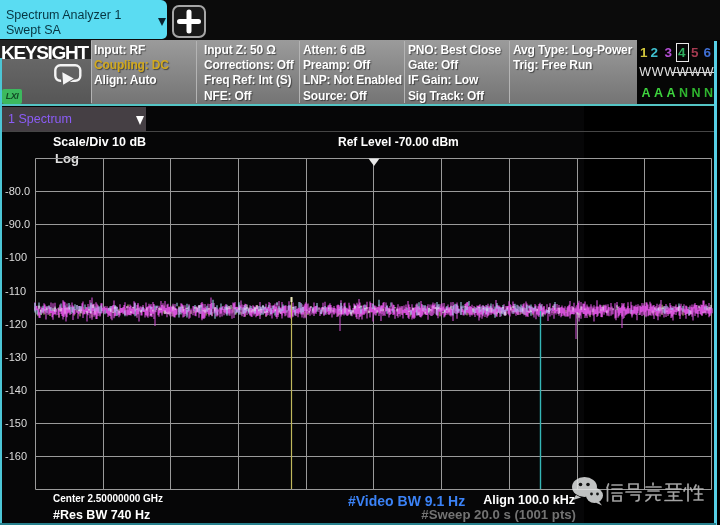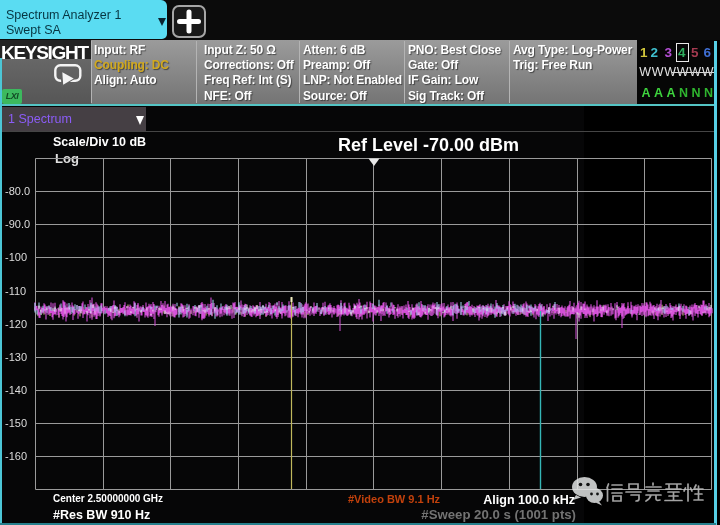--- a/index.html
+++ b/index.html
@@ -87,21 +87,21 @@
 
   <div class="abs" style="left:0;top:107px;width:146px;height:24px;background:#453f44;"></div>
   <div class="abs" style="left:8px;top:112px;color:#8b5cf6;font-size:12.5px;">1 Spectrum</div>
   <div class="abs" style="left:136px;top:116px;width:0;height:0;
        border-left:4px solid transparent;border-right:4px solid transparent;
        border-top:9px solid #fff;"></div>
 
   <div class="abs" style="left:0;top:131px;width:716px;height:1px;background:#454545;"></div>
 
   <div class="abs b" style="left:5px;top:135px;color:#fff;font-size:12.5px;">Scale/Div 10 dB</div>
-  <div class="abs b" style="left:290px;top:135px;color:#fff;font-size:18px;">Ref Level -70.00 dBm</div>
+  <div class="abs b" style="left:290px;top:135px;color:#fff;font-size:12px;">Ref Level -70.00 dBm</div>
   <div class="abs b" style="left:7px;top:151px;color:#e0e0e0;font-size:13px;">Log</div>
 
   <svg class="abs" style="left:0;top:0;" width="720" height="525">
     <g stroke="#9a9a9a" stroke-width="1">
 <line x1="35.5" y1="158.5" x2="35.5" y2="489.5"></line>
 <line x1="103.5" y1="158.5" x2="103.5" y2="489.5"></line>
 <line x1="170.5" y1="158.5" x2="170.5" y2="489.5"></line>
 <line x1="238.5" y1="158.5" x2="238.5" y2="489.5"></line>
 <line x1="306.5" y1="158.5" x2="306.5" y2="489.5"></line>
 <line x1="373.5" y1="158.5" x2="373.5" y2="489.5"></line>
@@ -137,23 +137,23 @@
     <path d="M35 302.9V312.6M37 309.8V314.6M39 302.4V307.8M41 309.5V314.7M43 305.7V312.4M47 306.2V313.0M49 305.4V309.1M51 307.2V311.1M55 308.1V311.7M61 303.6V307.7M65 305.5V309.5M69 303.1V310.3M71 306.8V314.1M73 307.3V313.0M75 304.3V310.3M77 305.0V309.7M79 306.1V311.4M81 306.0V309.8M85 304.4V309.1M89 306.6V309.1M91 302.8V313.0M95 306.5V310.9M97 307.5V311.5M99 306.3V313.6M101 305.4V313.4M105 309.9V314.2M109 307.7V310.7M111 306.1V311.5M115 305.1V312.5M117 307.1V316.0M125 310.6V316.2M135 303.3V316.2M139 308.2V311.6M141 309.6V312.1M143 307.0V310.7M151 306.7V309.3M155 305.4V311.9M157 305.5V308.1M177 302.7V306.2M179 307.3V317.6M181 306.5V314.6M187 303.8V317.5M189 305.5V311.1M195 305.0V311.5M199 305.5V312.8M201 305.1V313.7M207 305.7V311.6M211 309.2V314.9M213 299.7V308.8M215 309.5V318.8M217 305.2V314.8M221 303.5V309.7M225 307.0V310.3M227 304.8V315.7M235 307.5V314.7M237 309.3V313.0M239 302.3V314.8M241 307.2V310.5M243 307.9V313.8M245 305.6V313.2M247 307.4V311.3M249 308.9V313.5M251 305.9V309.6M255 307.3V313.5M259 306.0V312.7M261 306.4V314.9M263 304.9V314.8M265 306.6V309.4M267 309.1V312.2M269 305.0V308.2M271 308.0V314.1M273 306.0V309.1M275 309.8V315.4M277 302.3V305.2M279 306.3V311.7M281 309.0V312.4M283 304.4V311.2M287 310.3V312.6M289 304.9V310.7M291 305.0V308.0M293 307.0V309.9M295 306.3V315.4M299 302.0V307.8M301 303.1V313.5M303 307.1V312.2M313 307.0V312.7M317 303.0V311.7M321 309.4V314.2M325 306.1V314.6M329 307.2V311.0M339 309.0V311.6M341 303.1V311.6M345 306.2V314.3M351 309.7V313.7M355 305.6V308.5M361 306.1V313.8M365 304.5V311.0M373 304.1V309.0M379 299.8V305.9M381 307.4V311.1M387 305.2V313.8M391 302.6V306.5M393 308.7V312.4M407 307.7V310.0M411 310.4V315.1M417 304.5V315.3M419 302.2V309.8M423 305.0V310.7M425 305.1V310.5M429 308.0V313.5M437 302.0V314.9M439 304.3V309.0M445 309.8V312.5M447 306.1V310.3M453 305.9V315.6M455 303.7V313.2M457 304.6V313.7M459 309.0V311.4M461 302.1V315.0M463 305.5V308.6M465 308.3V314.5M467 306.6V310.0M469 301.1V305.8M473 308.7V312.6M475 307.1V313.1M477 307.6V310.0M479 307.5V312.8M481 306.7V311.7M483 305.5V314.6M485 307.5V310.6M487 305.5V314.3M489 308.0V312.3M491 303.4V308.5M493 309.3V311.8M495 306.4V317.8M497 303.1V308.8M499 307.1V313.0M501 308.0V316.2M503 305.0V314.2M505 309.8V315.3M507 308.2V311.1M513 310.6V313.7M515 303.7V311.8M517 304.8V312.4M519 306.3V312.1M521 304.4V312.1M523 307.3V313.6M525 308.1V315.1M527 304.9V311.9M529 305.9V308.2M531 304.6V315.8M533 307.4V310.7M535 306.4V311.4M541 304.5V310.1M547 309.9V313.1M549 307.6V313.8M551 308.4V310.6M555 302.0V308.1M631 309.7V312.3M657 308.4V310.9M659 308.3V311.2M663 308.1V312.7M665 305.9V314.1M667 305.8V309.0M671 307.5V309.9M673 307.7V310.4M679 303.6V310.4M683 306.0V311.7M689 307.1V315.2M705 306.7V309.8M707 305.7V310.5" stroke="#a4d2ee" stroke-width="1.05" fill="none"></path>
     <path d="M39 305.8V309.1M41 309.7V311.7M45 309.4V310.4M47 307.7V310.1M53 308.2V310.7M55 306.6V311.5M59 307.4V310.3M61 308.1V311.3M65 308.0V314.1M67 307.9V309.7M69 307.7V309.4M79 309.6V311.0M81 309.5V313.2M87 310.9V313.7M89 309.1V310.6M91 311.4V313.4M93 304.8V308.0M95 310.8V313.8M111 308.4V312.2M113 311.8V313.0M115 306.4V308.8M119 310.4V313.4M127 306.3V308.0M131 311.1V313.2M133 307.0V308.3M137 308.3V309.8M141 309.9V312.6M147 307.8V310.6M151 313.9V315.2M153 309.7V311.5M159 308.0V310.2M161 308.5V309.9M165 310.4V314.1M167 312.2V313.9M169 311.6V314.6M171 311.9V313.7M173 305.6V310.8M175 308.4V310.0M183 306.4V311.6M187 308.0V309.1M195 307.1V308.7M197 307.5V311.8M199 305.4V307.9M203 309.8V311.4M205 309.5V312.6M209 307.9V309.8M215 307.1V310.7M227 307.2V309.7M229 306.0V309.2M231 305.1V309.2M239 307.6V309.8M241 311.6V314.7M245 308.1V309.8M247 304.6V308.8M249 307.5V311.9M251 310.2V312.5M253 309.1V311.7M255 307.1V311.2M257 305.3V309.0M259 309.2V311.2M261 308.8V312.4M263 305.9V307.7M265 311.4V312.9M267 311.3V312.6M275 309.2V311.1M279 310.7V312.8M281 312.3V313.4M291 308.4V312.4M293 306.8V308.2M307 309.5V311.0M309 311.0V312.4M311 306.1V307.7M313 308.8V311.6M319 308.2V309.5M323 307.2V311.6M329 307.7V308.8M331 307.6V311.6M333 309.8V311.8M339 313.5V314.8M341 310.1V314.2M345 307.6V312.3M349 309.9V311.7M351 312.1V315.7M353 310.1V312.5M355 305.8V309.4M359 306.5V308.1M361 305.5V307.4M365 307.9V309.4M367 307.0V309.3M369 310.9V312.9M375 307.5V310.3M377 310.3V313.3M381 309.4V311.2M383 308.7V311.2M389 309.2V311.9M395 307.0V308.5M397 309.0V311.5M409 310.8V311.9M413 307.5V310.5M419 311.8V315.2M423 308.1V310.7M425 311.7V313.7M429 307.8V312.0M431 309.1V310.8M433 306.2V308.5M435 307.2V308.9M437 307.5V310.2M439 307.4V309.5M441 307.9V310.5M443 311.7V313.1M445 310.2V312.5M447 308.8V309.8M449 308.7V312.2M451 305.8V309.6M465 306.1V307.6M473 308.0V311.7M479 306.9V308.2M483 307.9V309.3M487 308.3V311.0M491 308.3V312.5M497 311.7V314.2M501 311.4V313.4M503 307.1V308.3M505 311.8V315.9M507 307.3V308.8M511 307.2V310.0M513 305.9V308.0M523 308.3V311.5M529 311.2V312.3M531 310.3V312.0M537 308.7V311.2M543 312.5V316.7M549 307.5V311.9M553 305.7V307.2M555 308.0V309.9M559 307.7V313.7M573 306.9V311.7M577 312.1V314.4M579 312.9V317.7M581 306.4V310.1M585 308.5V310.0M593 308.9V312.1M599 311.6V312.6M601 308.8V311.2M603 305.5V310.7M607 310.4V313.4M613 308.5V310.2M617 305.2V310.2M631 312.3V313.6M639 313.6V314.7M653 310.5V312.8M655 307.5V310.1M659 307.2V311.3M661 307.6V310.5M663 306.7V308.9M667 310.7V311.9M671 311.2V312.3M675 306.4V307.6M677 308.4V309.6M679 306.6V311.2M691 310.7V314.1M699 305.8V307.9M703 311.8V313.2M705 311.4V312.7M707 307.8V310.1M709 307.0V310.6M711 304.9V309.6" stroke="#ececec" stroke-width="1" fill="none"></path>
     <path d="M42 309.1V313.6M46 310.0V319.5M48 306.3V314.7M50 309.1V313.3M56 309.1V312.1M60 304.5V308.9M64 305.5V315.4M66 306.9V315.8M68 307.9V311.1M70 309.6V315.1M74 309.6V312.5M84 309.4V313.3M92 308.2V314.1M94 311.4V315.0M96 302.2V313.5M98 308.2V316.0M100 311.7V315.5M104 307.6V313.6M112 307.3V320.3M118 310.7V314.8M122 308.9V312.8M126 310.1V315.0M128 305.9V311.2M132 308.9V311.8M134 308.5V314.6M138 304.4V312.3M140 306.5V311.1M148 307.8V315.6M150 308.6V311.9M154 310.2V313.6M162 310.7V313.6M168 310.7V313.3M170 307.5V316.2M172 309.5V316.6M174 309.0V316.4M182 308.1V313.2M184 312.6V316.9M190 310.4V317.8M196 308.7V312.6M200 311.1V314.0M202 308.3V320.3M210 308.6V312.4M216 308.7V316.3M218 308.7V311.8M220 307.4V317.2M224 308.8V312.0M230 308.9V315.7M232 309.6V313.5M234 308.6V318.0M242 304.6V316.2M250 307.9V315.4M258 311.1V315.5M260 310.2V314.2M262 310.1V312.8M268 311.9V315.1M270 303.1V312.6M274 307.2V312.3M278 309.0V316.9M282 311.2V315.6M284 307.1V313.0M286 311.4V315.6M288 309.9V317.4M290 307.8V314.3M292 311.1V317.4M306 305.8V312.7M308 303.6V313.6M312 311.1V314.5M314 308.6V316.1M316 305.9V312.3M324 309.3V315.6M330 306.3V311.6M332 307.3V317.6M334 308.0V314.4M336 309.1V313.5M338 307.9V316.6M344 307.2V312.4M346 307.7V313.4M356 307.9V314.4M358 305.3V311.1M362 312.9V319.4M364 312.3V315.0M366 309.8V312.8M376 306.3V315.4M380 305.8V313.8M382 305.0V314.3M384 311.3V315.0M386 307.8V310.7M388 309.6V314.2M392 302.4V306.8M394 309.6V312.6M400 306.3V313.0M402 306.4V313.1M406 307.0V310.9M414 311.3V315.7M416 304.6V310.1M418 306.2V313.2M420 309.0V314.5M422 305.9V311.6M424 306.3V312.6M430 311.6V315.1M432 305.8V316.0M434 307.4V313.4M438 309.2V315.6M440 306.3V311.6M442 303.2V310.2M446 310.0V312.7M448 308.6V314.7M450 308.2V315.8M454 309.5V312.8M456 306.3V314.0M470 306.2V312.8M472 310.4V315.5M474 306.0V309.1M476 308.4V312.1M478 307.9V315.8M482 305.8V314.3M488 311.7V314.5M490 309.1V313.6M494 310.3V313.3M496 308.4V314.6M500 308.5V316.9M506 305.9V310.3M512 308.8V313.6M514 308.4V311.2M518 310.7V315.1M524 307.2V315.3M526 309.2V316.8M532 307.6V310.9M534 309.5V312.6M536 308.5V311.3M540 307.5V312.2M544 306.6V313.8M550 308.2V310.9M552 310.9V315.2M556 308.2V312.5M558 309.6V313.0M564 312.5V315.7M566 311.7V316.6M568 305.9V316.8M570 307.1V315.4M572 306.1V312.2M574 310.2V314.1M576 306.5V312.1M578 305.8V311.1M580 308.5V316.1M586 306.5V316.3M588 308.6V313.4M590 306.4V315.6M592 306.5V312.3M594 305.2V314.8M598 306.5V313.9M600 304.6V313.1M602 307.2V317.0M606 305.9V310.8M608 308.5V315.4M610 307.6V310.8M612 306.6V314.6M616 310.2V320.2M618 309.2V312.7M622 302.9V316.4M624 307.2V318.0M626 308.8V311.5M628 306.1V308.9M630 308.0V312.9M632 310.9V315.8M634 306.8V314.3M638 304.2V310.8M640 306.1V314.6M642 311.5V316.1M644 310.8V315.2M646 306.5V315.9M650 306.9V314.9M652 305.7V313.3M654 308.5V313.5M656 306.0V309.9M658 309.9V316.3M660 303.8V316.4M662 309.0V314.6M666 307.5V317.1M668 306.8V312.5M670 307.9V312.7M672 310.1V317.5M674 306.8V314.3M680 307.5V319.0M684 308.6V312.2M686 305.5V314.0M688 308.8V313.3M690 305.6V309.1M692 308.5V316.8M694 306.6V312.5M698 307.4V314.1M702 306.8V315.4M704 310.1V313.4M706 306.6V314.7M708 308.4V312.9M710 308.6V314.8M712 308.3V313.2" stroke="#de5ae0" stroke-width="1.05" fill="none"></path>
     <path d="M340 310V331M576 309V339M622 310V328M155 310V326" stroke="#d24fd6" stroke-width="1" fill="none"></path>
     <line x1="291.5" y1="298" x2="291.5" y2="489" stroke="#c0b85c" stroke-width="1.2"></line>
     <line x1="291.5" y1="297" x2="291.5" y2="302" stroke="#f0ecc0" stroke-width="2"></line>
     <line x1="540.5" y1="311" x2="540.5" y2="489" stroke="#35b6b6" stroke-width="1.4"></line>
   </svg>
 
   <div class="abs b" style="left:5px;top:493px;color:#fff;font-size:10px;">Center 2.50000000 GHz</div>
-  <div class="abs b" style="left:300px;top:493px;color:#c2410c;font-size:11px;">#Video BW 9.1 Hz</div>
+  <div class="abs b" style="left:300px;top:493px;color:#3b82f6;font-size:14px;">#Video BW 9.1 Hz</div>
   <div class="abs b" style="right:9px;top:493px;color:#fff;font-size:12.5px;">Align 100.0 kHz</div>
-  <div class="abs b" style="left:5px;top:508px;color:#fff;font-size:12.5px;">#Res BW 910 Hz</div>
+  <div class="abs b" style="left:5px;top:508px;color:#fff;font-size:12.5px;">#Res BW 740 Hz</div>
   <div class="abs b" style="right:8px;top:507px;color:#737373;font-size:13.2px;">#Sweep 20.0 s (1001 pts)</div>
 
   <div class="abs" style="left:0;top:58px;width:2px;height:467px;background:#4cc6d6;"></div>
   <div class="abs" style="left:714px;top:41px;width:2.5px;height:484px;background:#56cfe6;"></div>
   <div class="abs" style="left:0;top:523px;width:716px;height:2px;background:#27808d;"></div>
 
   <svg class="abs" style="left:568px;top:474px;" width="40" height="34" viewBox="0 0 40 34">
     <g fill="#e4e6e6" opacity="0.84">
       <ellipse cx="16.5" cy="13" rx="12.5" ry="10"></ellipse>
       <path d="M8 21 L5 26 L13 23.5 Z"></path>

